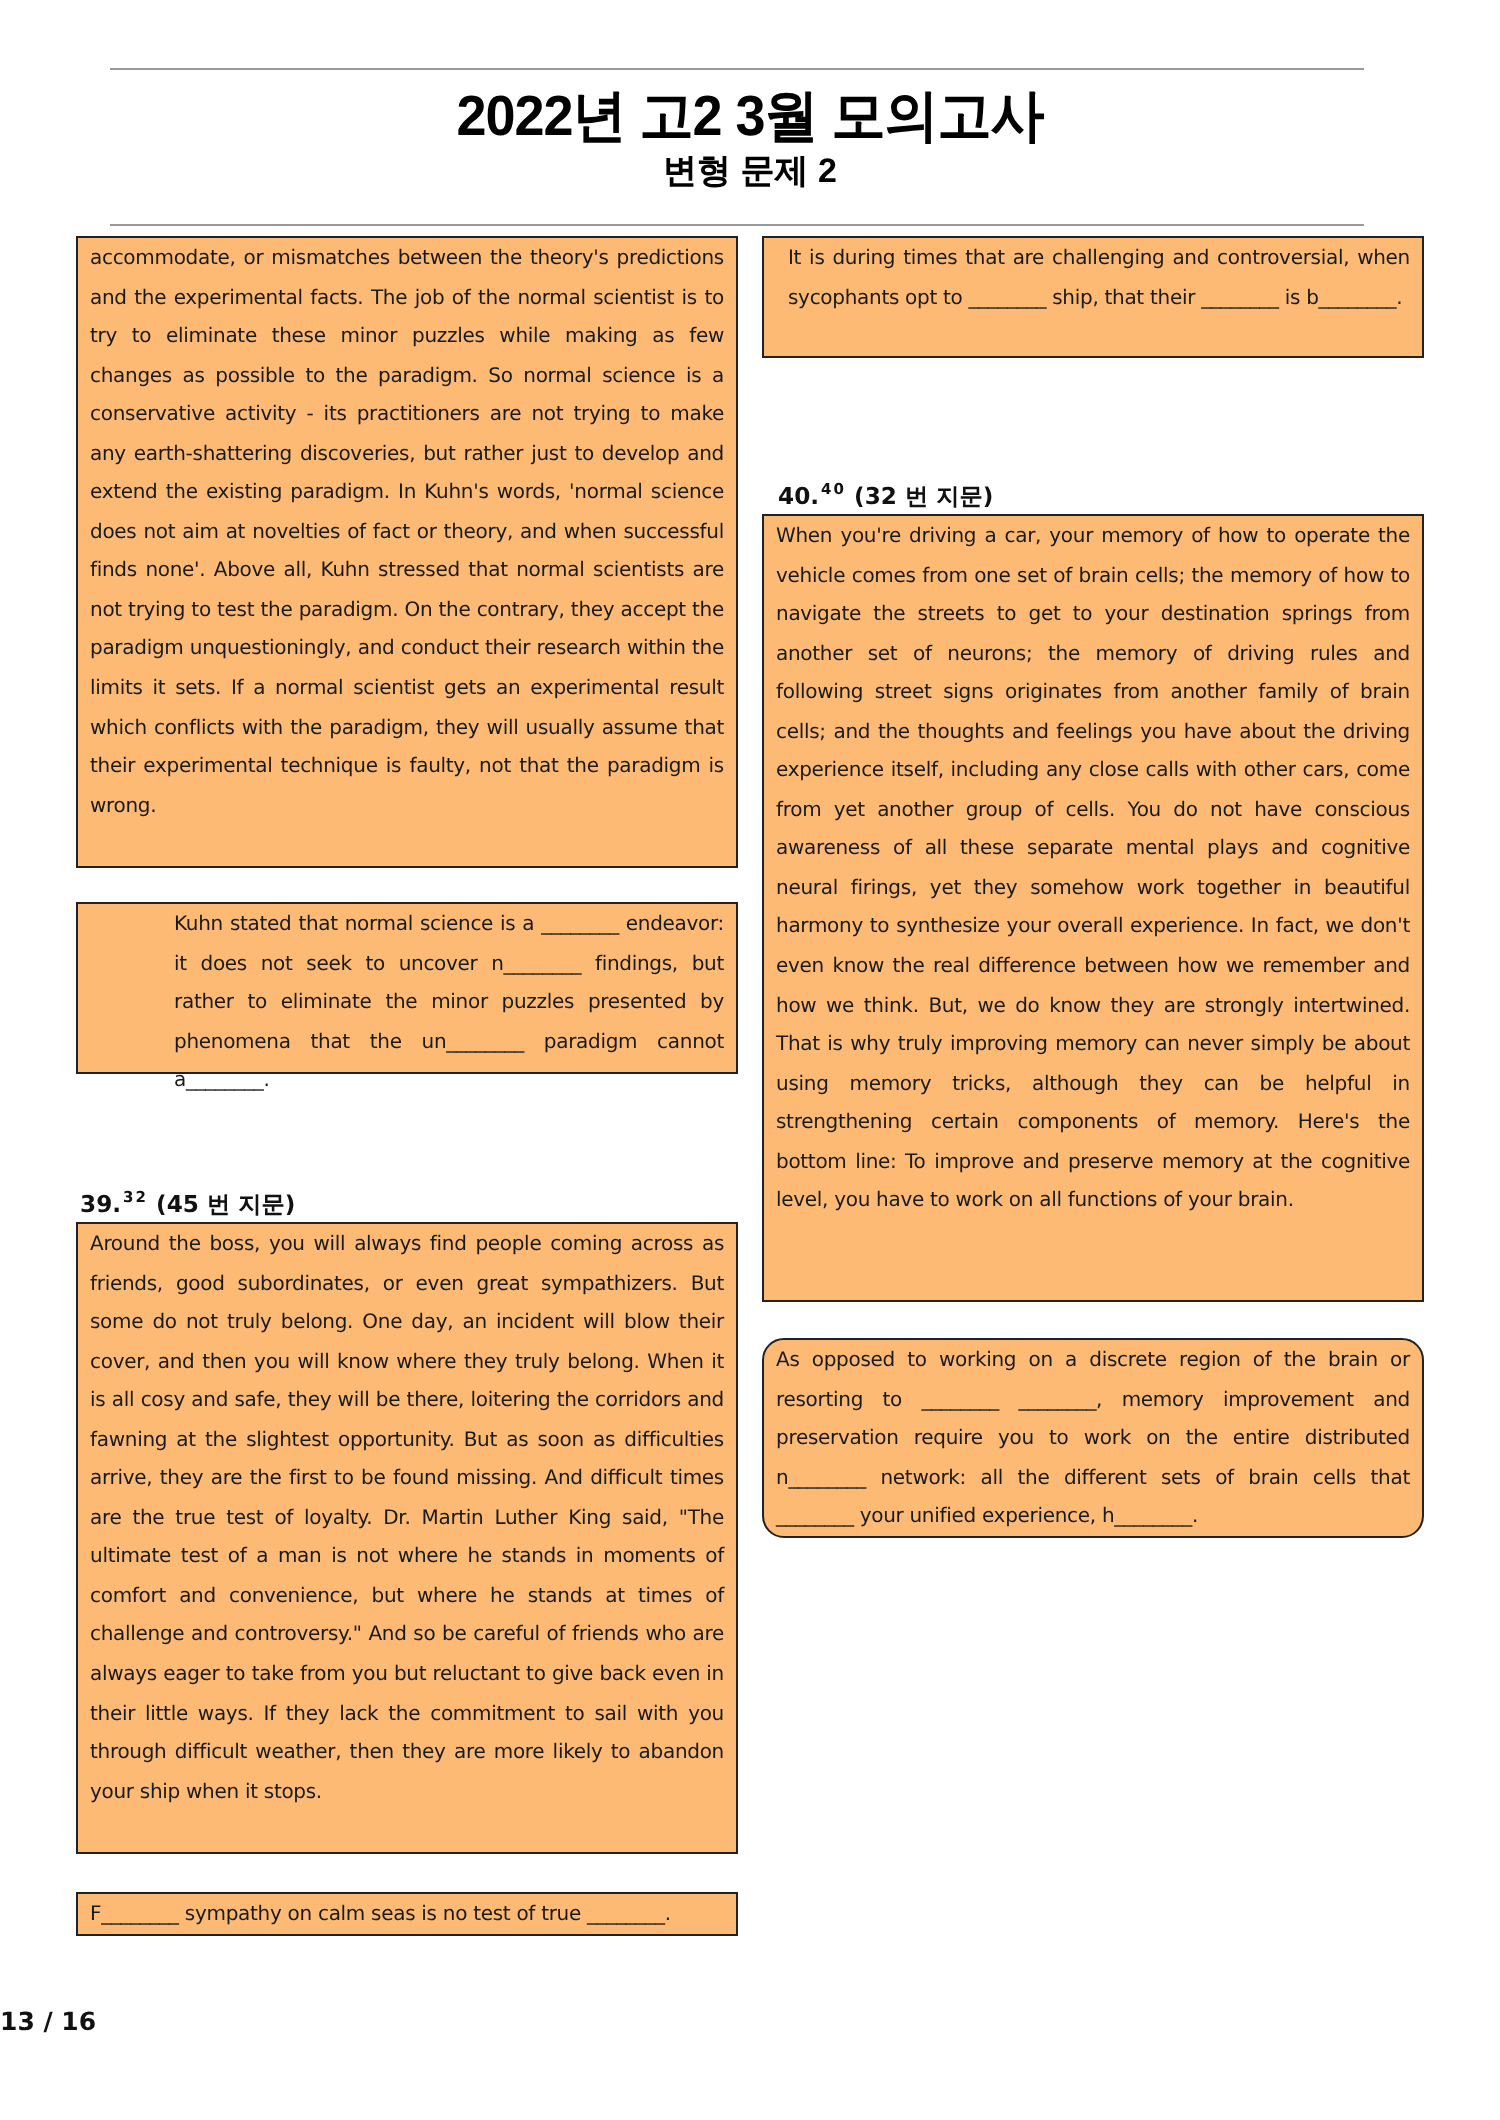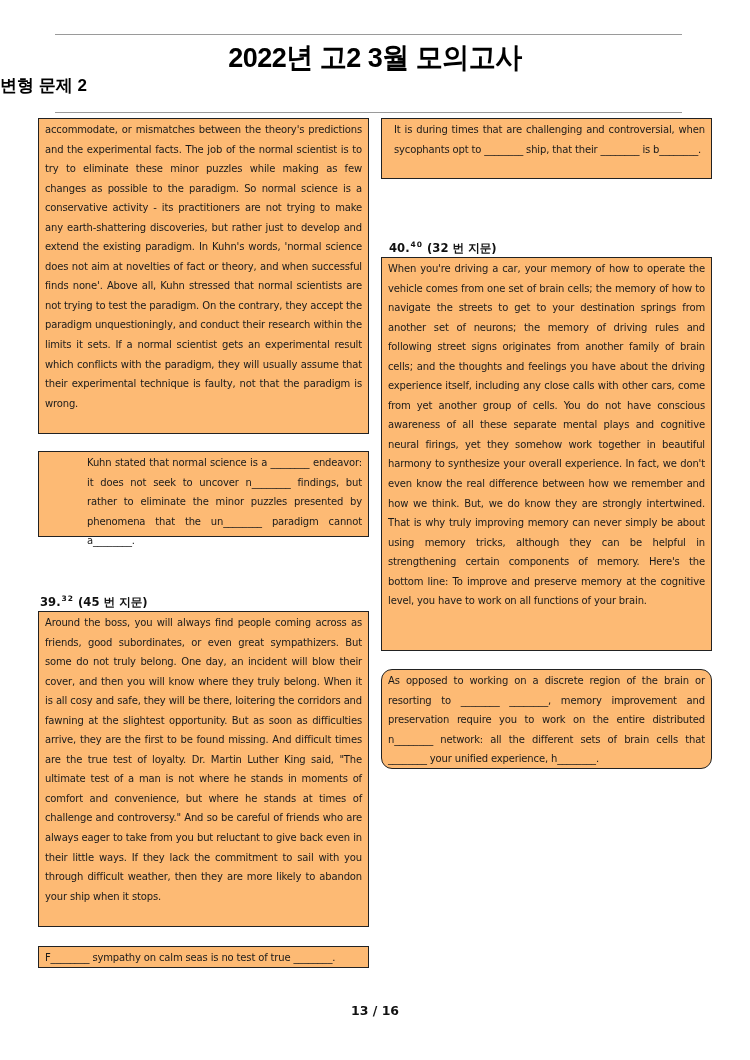--- a/index.html
+++ b/index.html
@@ -35,20 +35,21 @@
       font-size: 27px;
       letter-spacing: -0.5px;
       color: #000;
       transform: scaleY(1.05);
     }
     .subtitle {
       position: absolute;
       top: 74px;
       left: 0;
       width: 750px;
+      text-align: center;
       font-family: "Liberation Sans", sans-serif;
       font-weight: bold;
       font-size: 17px;
       color: #000;
     }
     .box {
       position: absolute;
       border: 1.3px solid #222;
       background: #fdba74;
       box-sizing: border-box;
@@ -73,21 +74,21 @@
       vertical-align: 5px;
       letter-spacing: 1px;
       margin-left: 1px;
       margin-top: 48px;
     }
     .page-num {
       position: absolute;
       top: 1003px;
       left: 0;
       width: 750px;
-      text-align: center;
+      text-align: left;
       font-size: 12.5px;
       font-weight: bold;
       color: #111;
     }
   </style>
 </head>
 <body>
 
 <div class="rule top"></div>
 <div class="title">2022년 고2 3월 모의고사</div>

